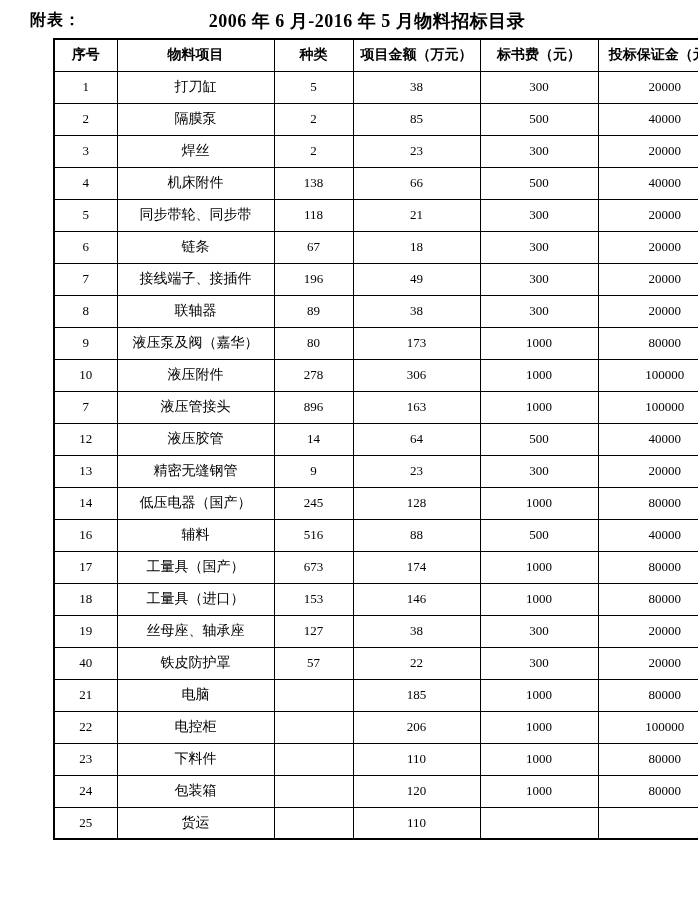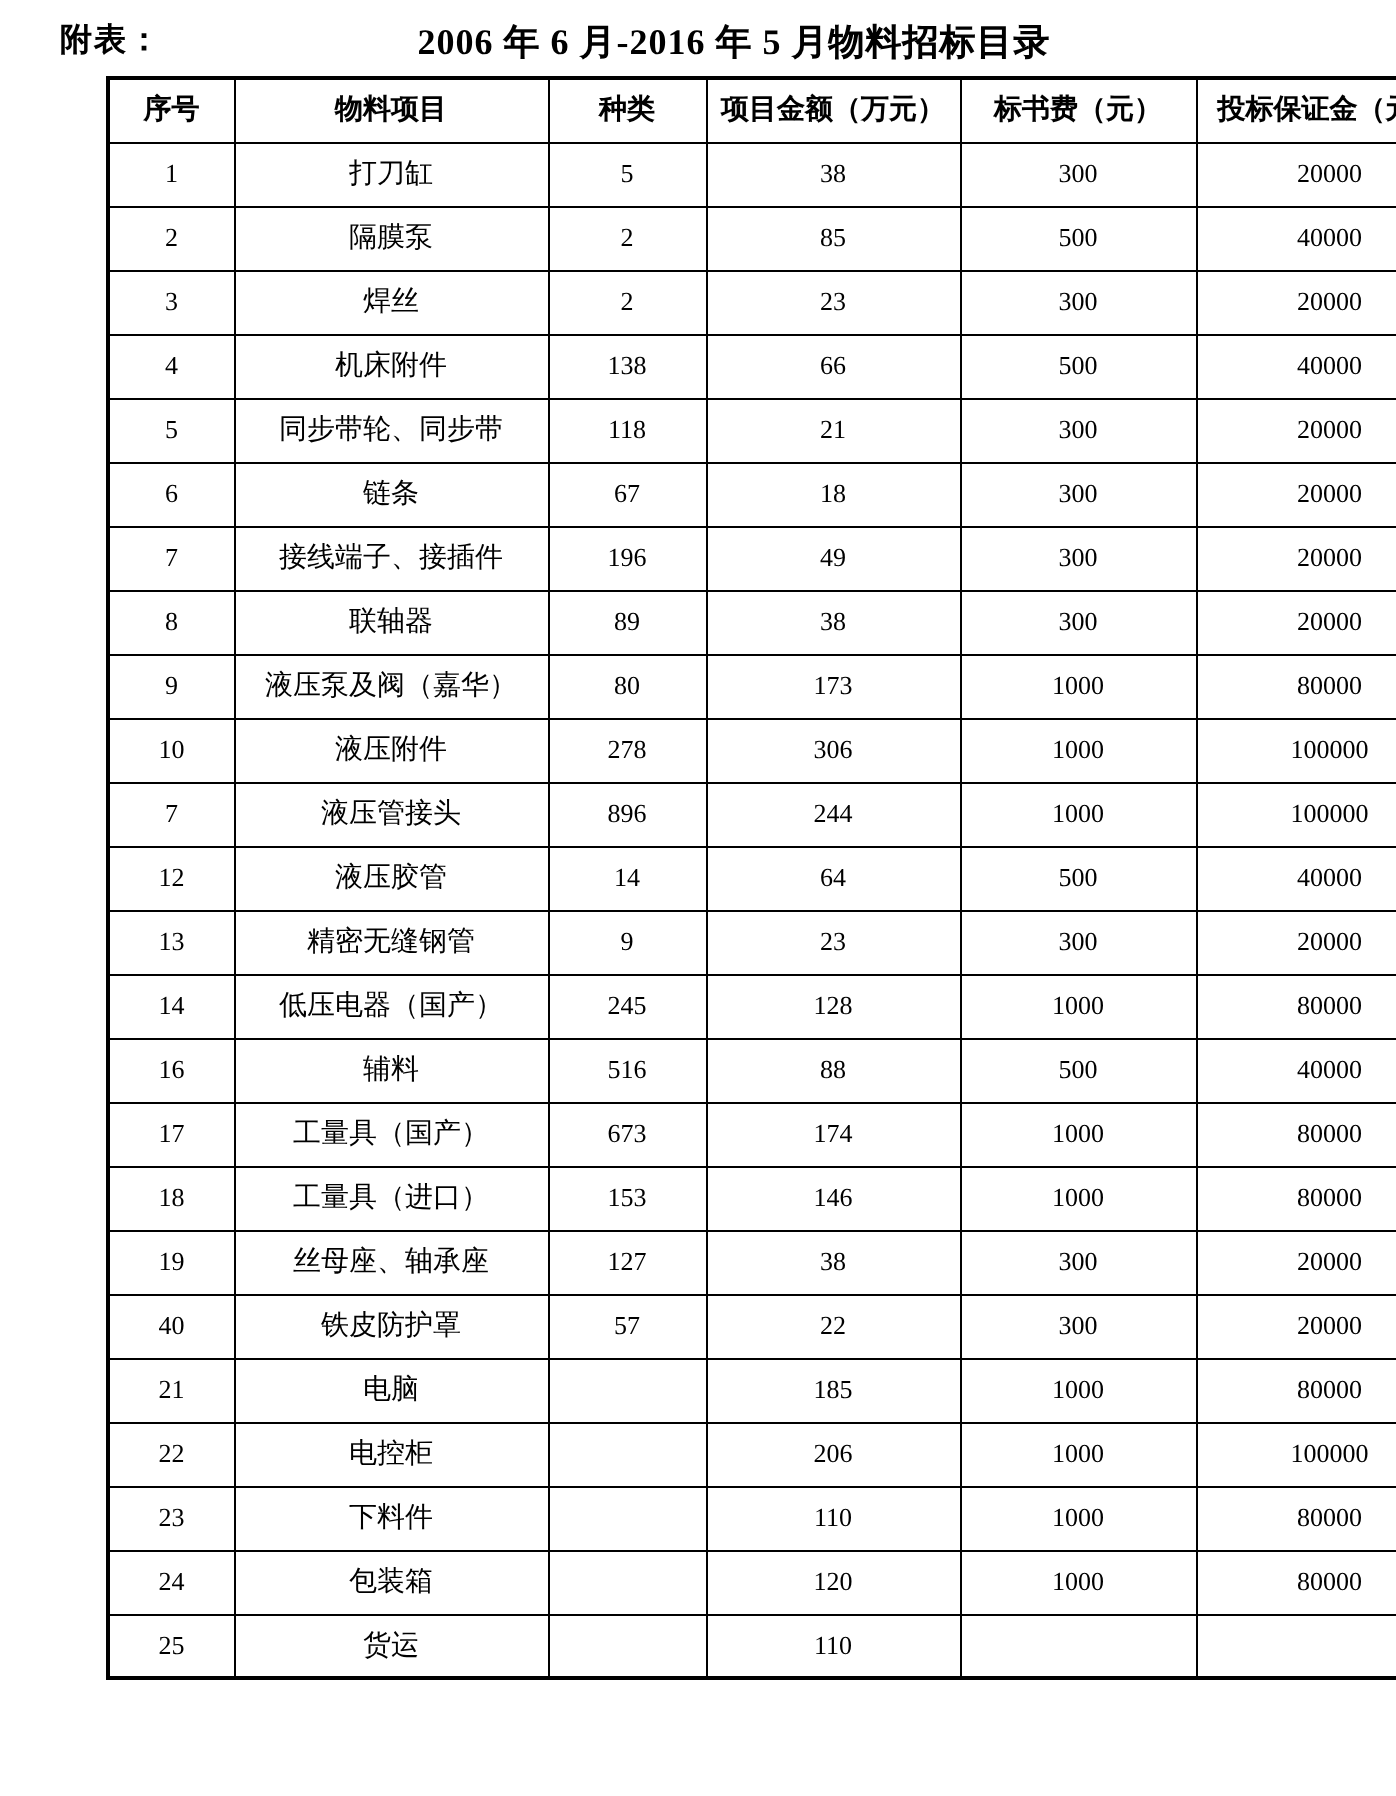--- a/index.html
+++ b/index.html
@@ -179,21 +179,21 @@
           <td>液压附件</td>
           <td class="num">278</td>
           <td class="num">306</td>
           <td class="num">1000</td>
           <td class="num">100000</td>
         </tr>
         <tr>
           <td class="num">7</td>
           <td>液压管接头</td>
           <td class="num">896</td>
-          <td class="num">244</td>
+          <td class="num">163</td>
           <td class="num">1000</td>
           <td class="num">100000</td>
         </tr>
         <tr>
           <td class="num">12</td>
           <td>液压胶管</td>
           <td class="num">14</td>
           <td class="num">64</td>
           <td class="num">500</td>
           <td class="num">40000</td>

